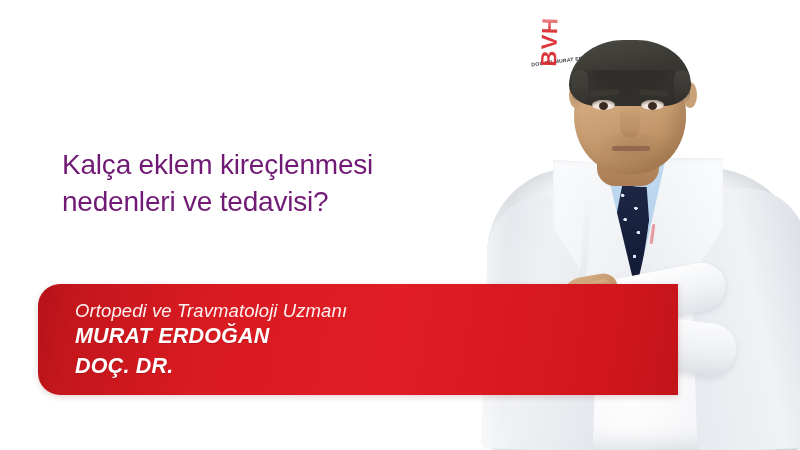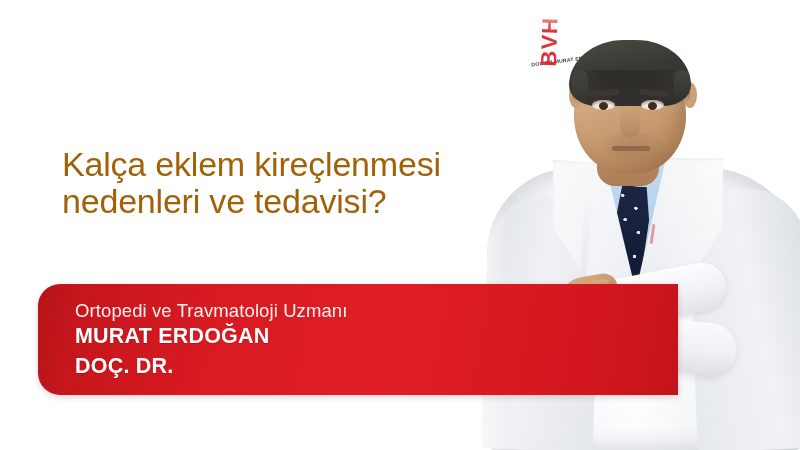--- a/index.html
+++ b/index.html
@@ -19,22 +19,22 @@
     background: #ffffff;
     overflow: hidden;
   }
 
   
   .headline {
     position: absolute;
     left: 62px;
     top: 146px;
     width: 430px;
-    color: #a16207;
-    font-size: 34px;
+    color: #701a75;
+    font-size: 28px;
     line-height: 37px;
     font-weight: 400;
     letter-spacing: -0.2px;
     z-index: 40;
     white-space: pre-line;
   }
 
   
   .banner {
     position: absolute;
@@ -51,20 +51,21 @@
                 #e01d24 55%,
                 #d2161d 88%,
                 #c2141a 100%);
     box-shadow: 0 2px 6px rgba(120, 10, 14, 0.18);
   }
   .banner-inner {
     position: absolute;
     left: 37px;
     top: 15px;
     right: 7px;
+    font-style: italic;
   }
   .banner-role {
     color: #fdf1f1;
     font-size: 18.5px;
     line-height: 24px;
     font-weight: 400;
     letter-spacing: 0.1px;
     white-space: nowrap;
   }
   .banner-name-line {

